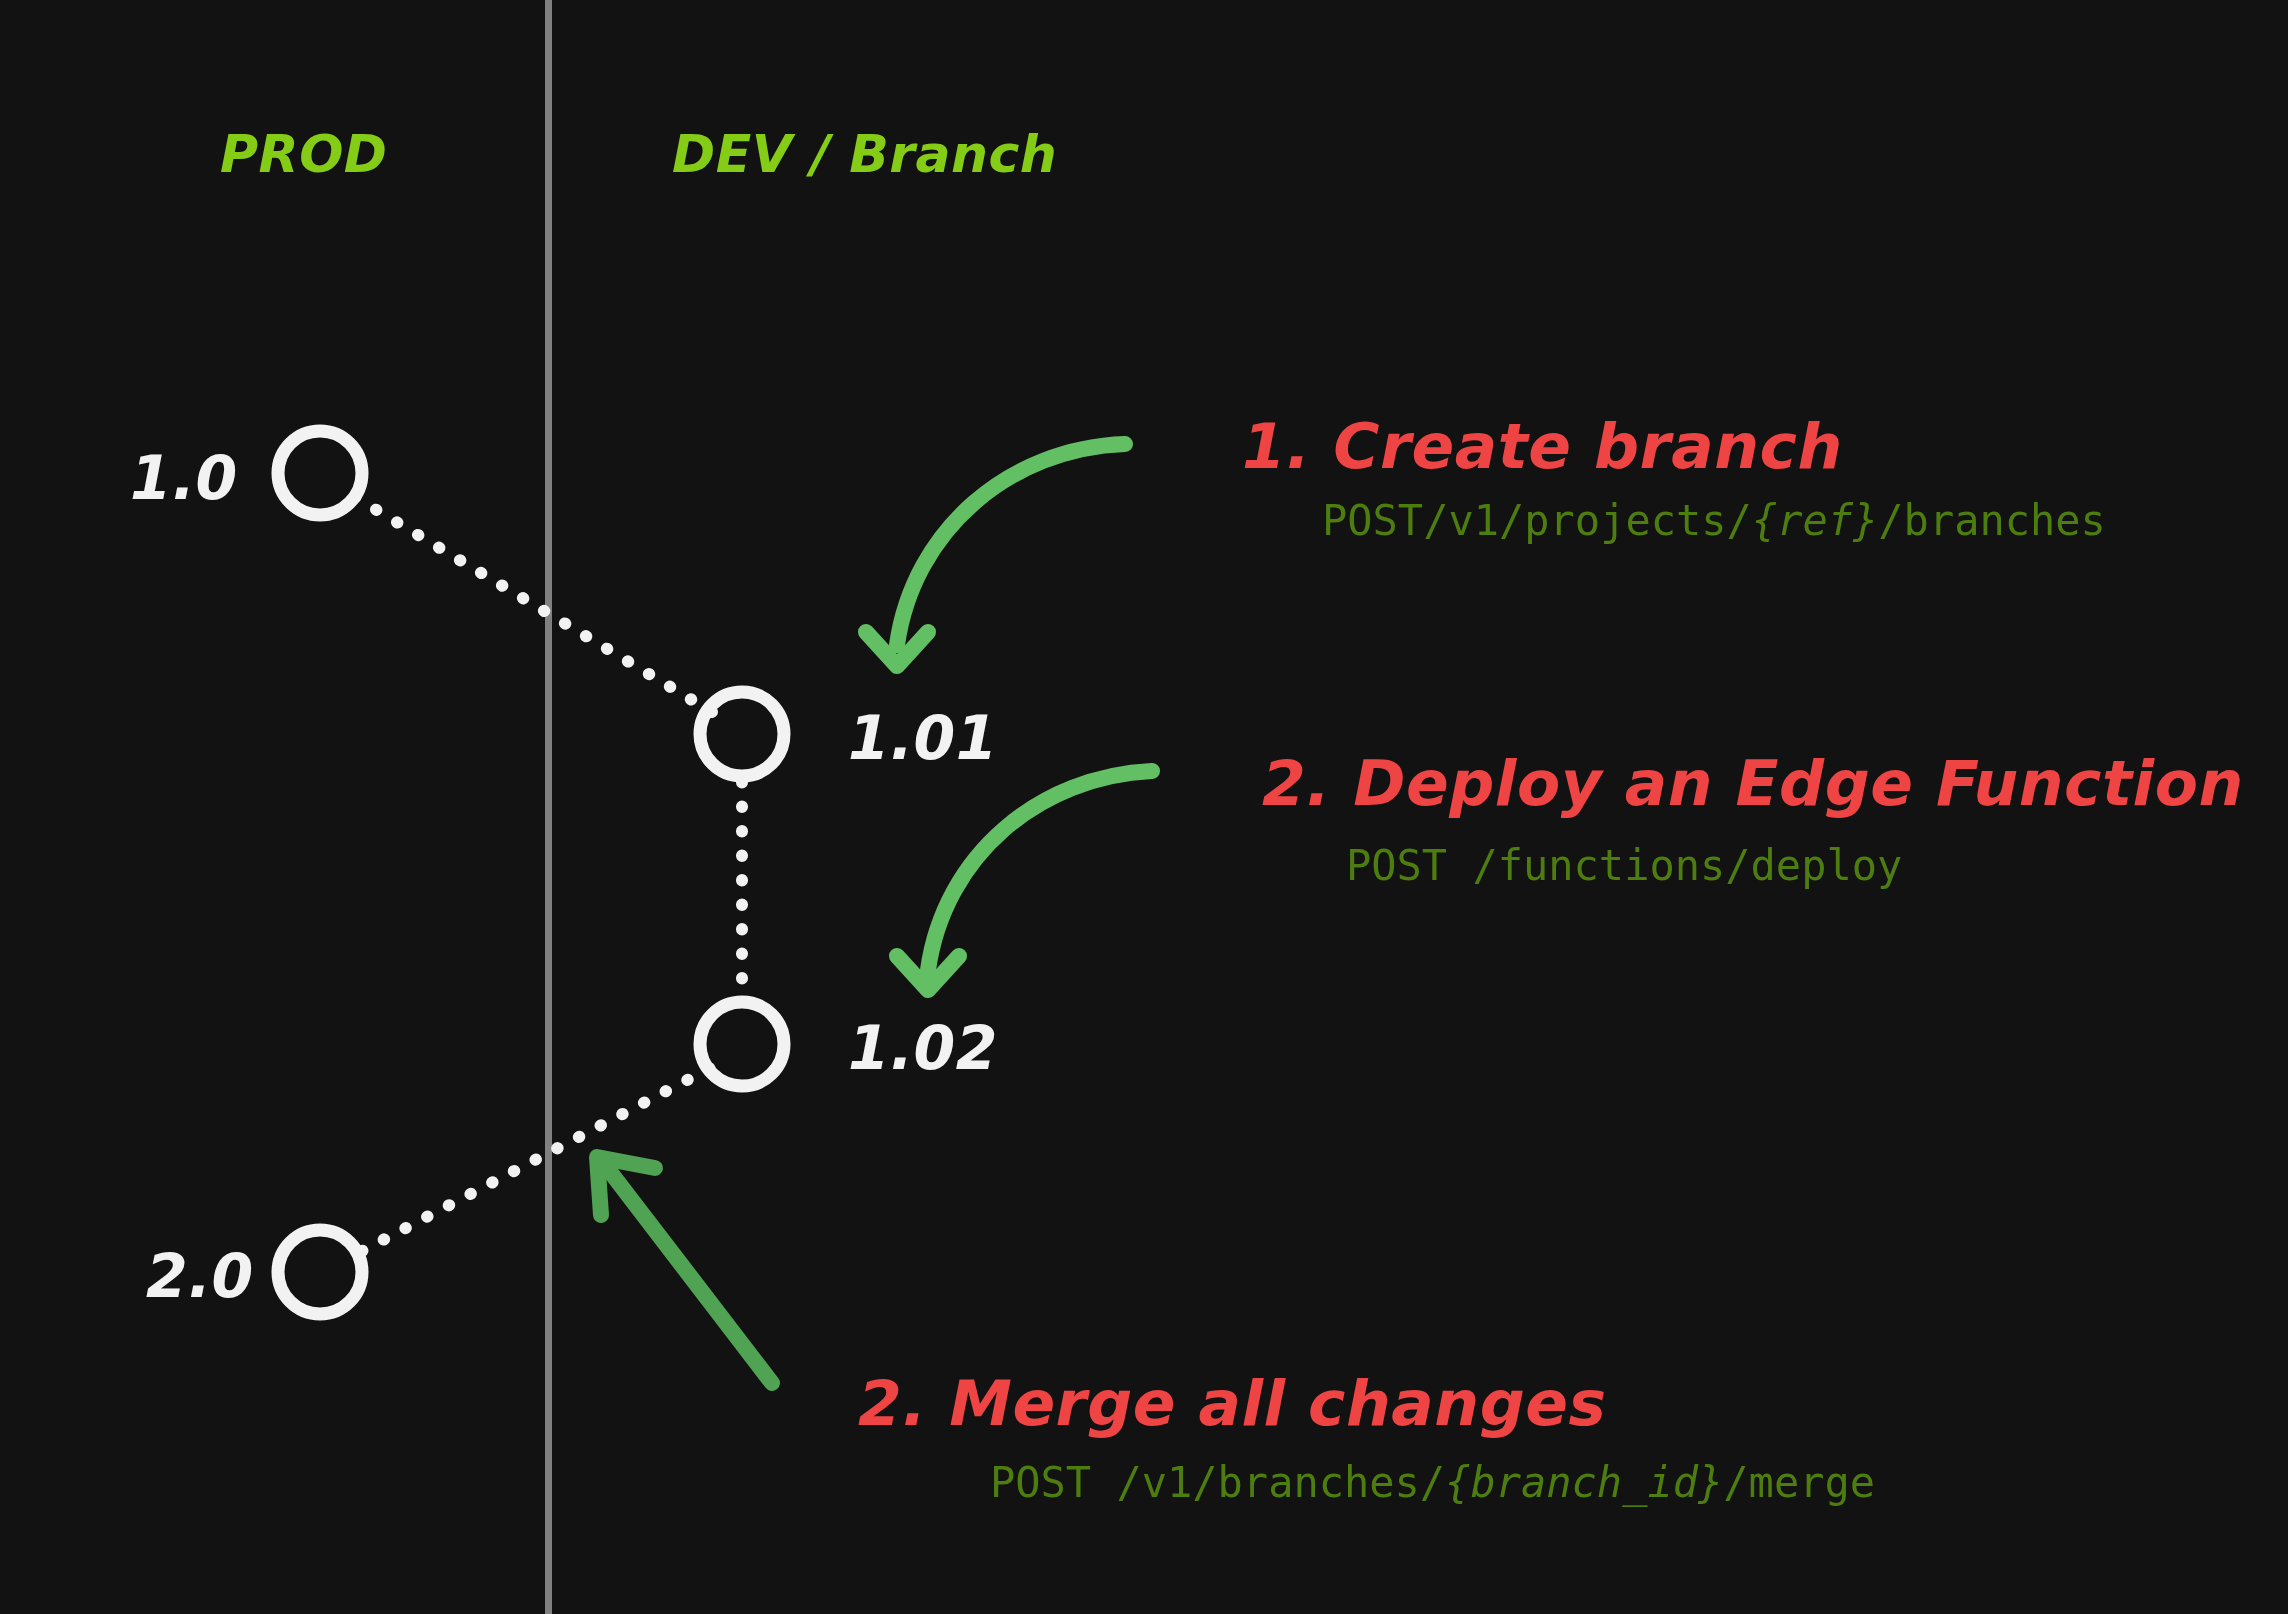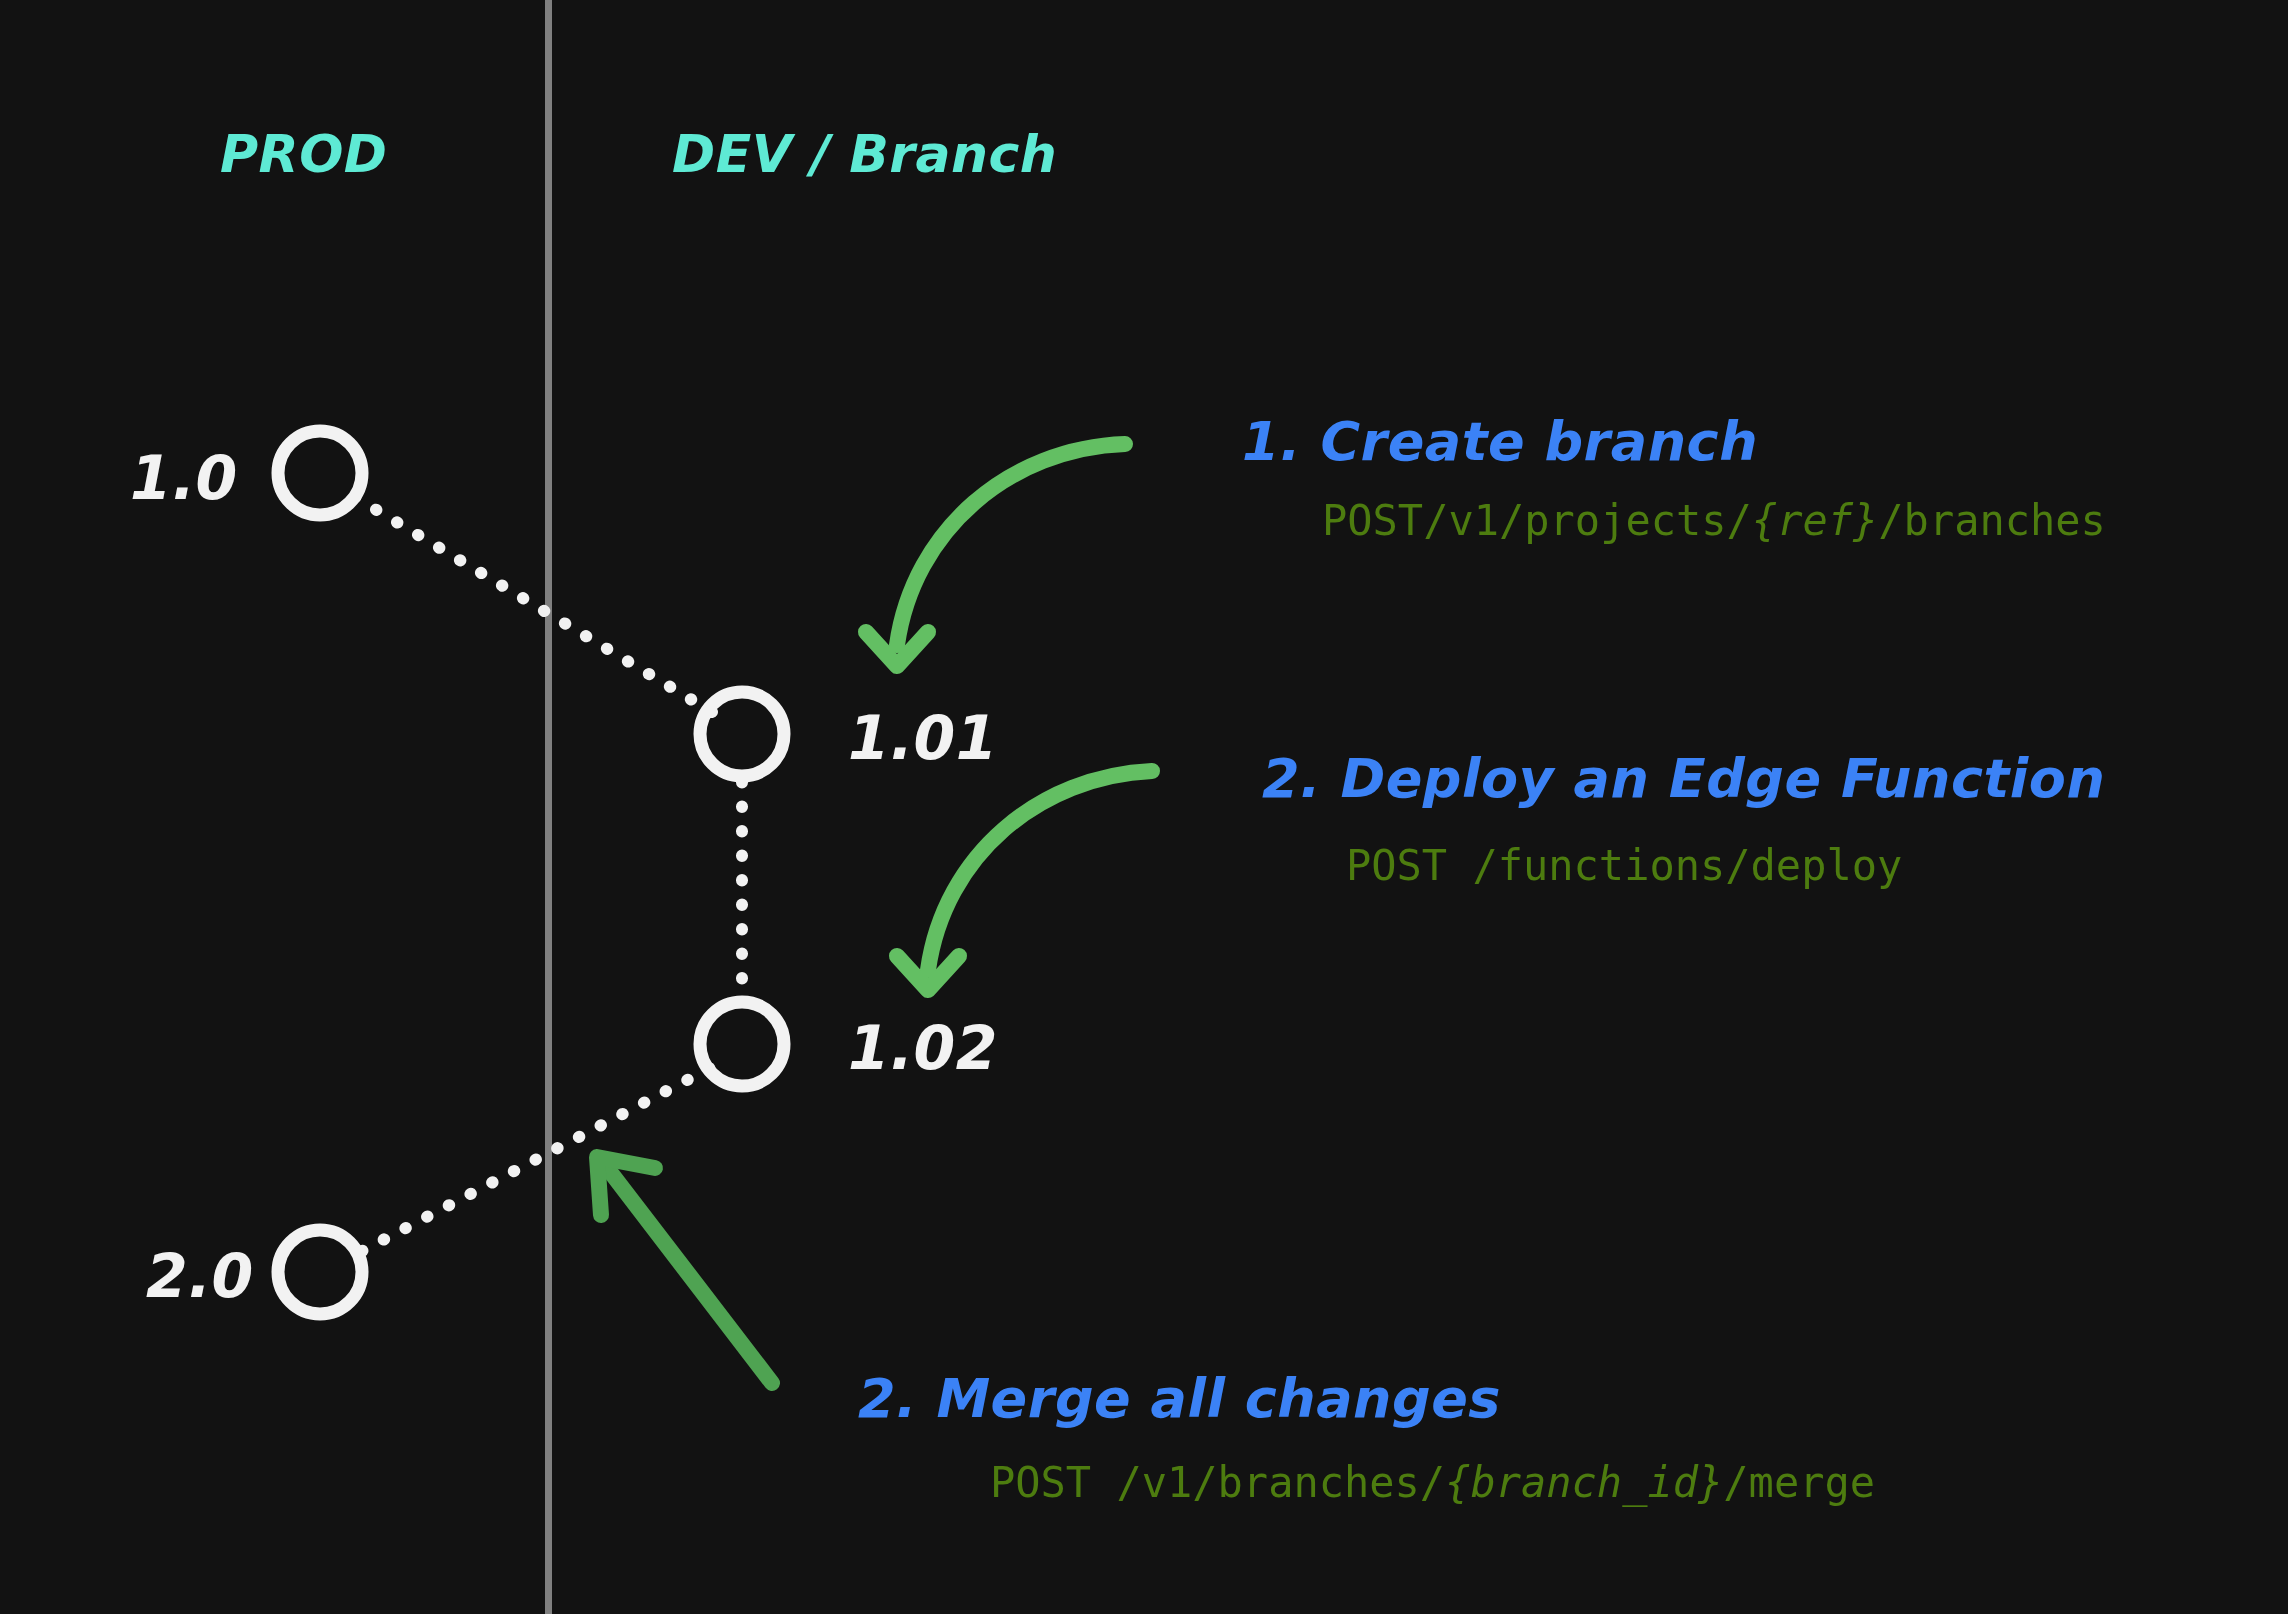--- a/index.html
+++ b/index.html
@@ -31,30 +31,30 @@
     line-height: 1;
   }
   
   .marker {
     font-family: "DejaVu Sans", sans-serif;
     font-weight: bold;
     font-style: oblique;
     letter-spacing: 0.5px;
   }
   .col-header {
-    color: #5eead4;
+    color: #84cc16;
     font-size: 52px;
   }
   .version-label {
     color: #f2f2f2;
     font-size: 60px;
   }
   .step-title {
-    color: #3b82f6;
-    font-size: 54px;
+    color: #ef4444;
+    font-size: 63px;
   }
   .endpoint {
     font-family: "DejaVu Sans Mono", monospace;
     font-size: 42px;
     color: #4d7c0f;
     letter-spacing: 0px;
   }
   .endpoint .param {
     font-style: italic;
   }

